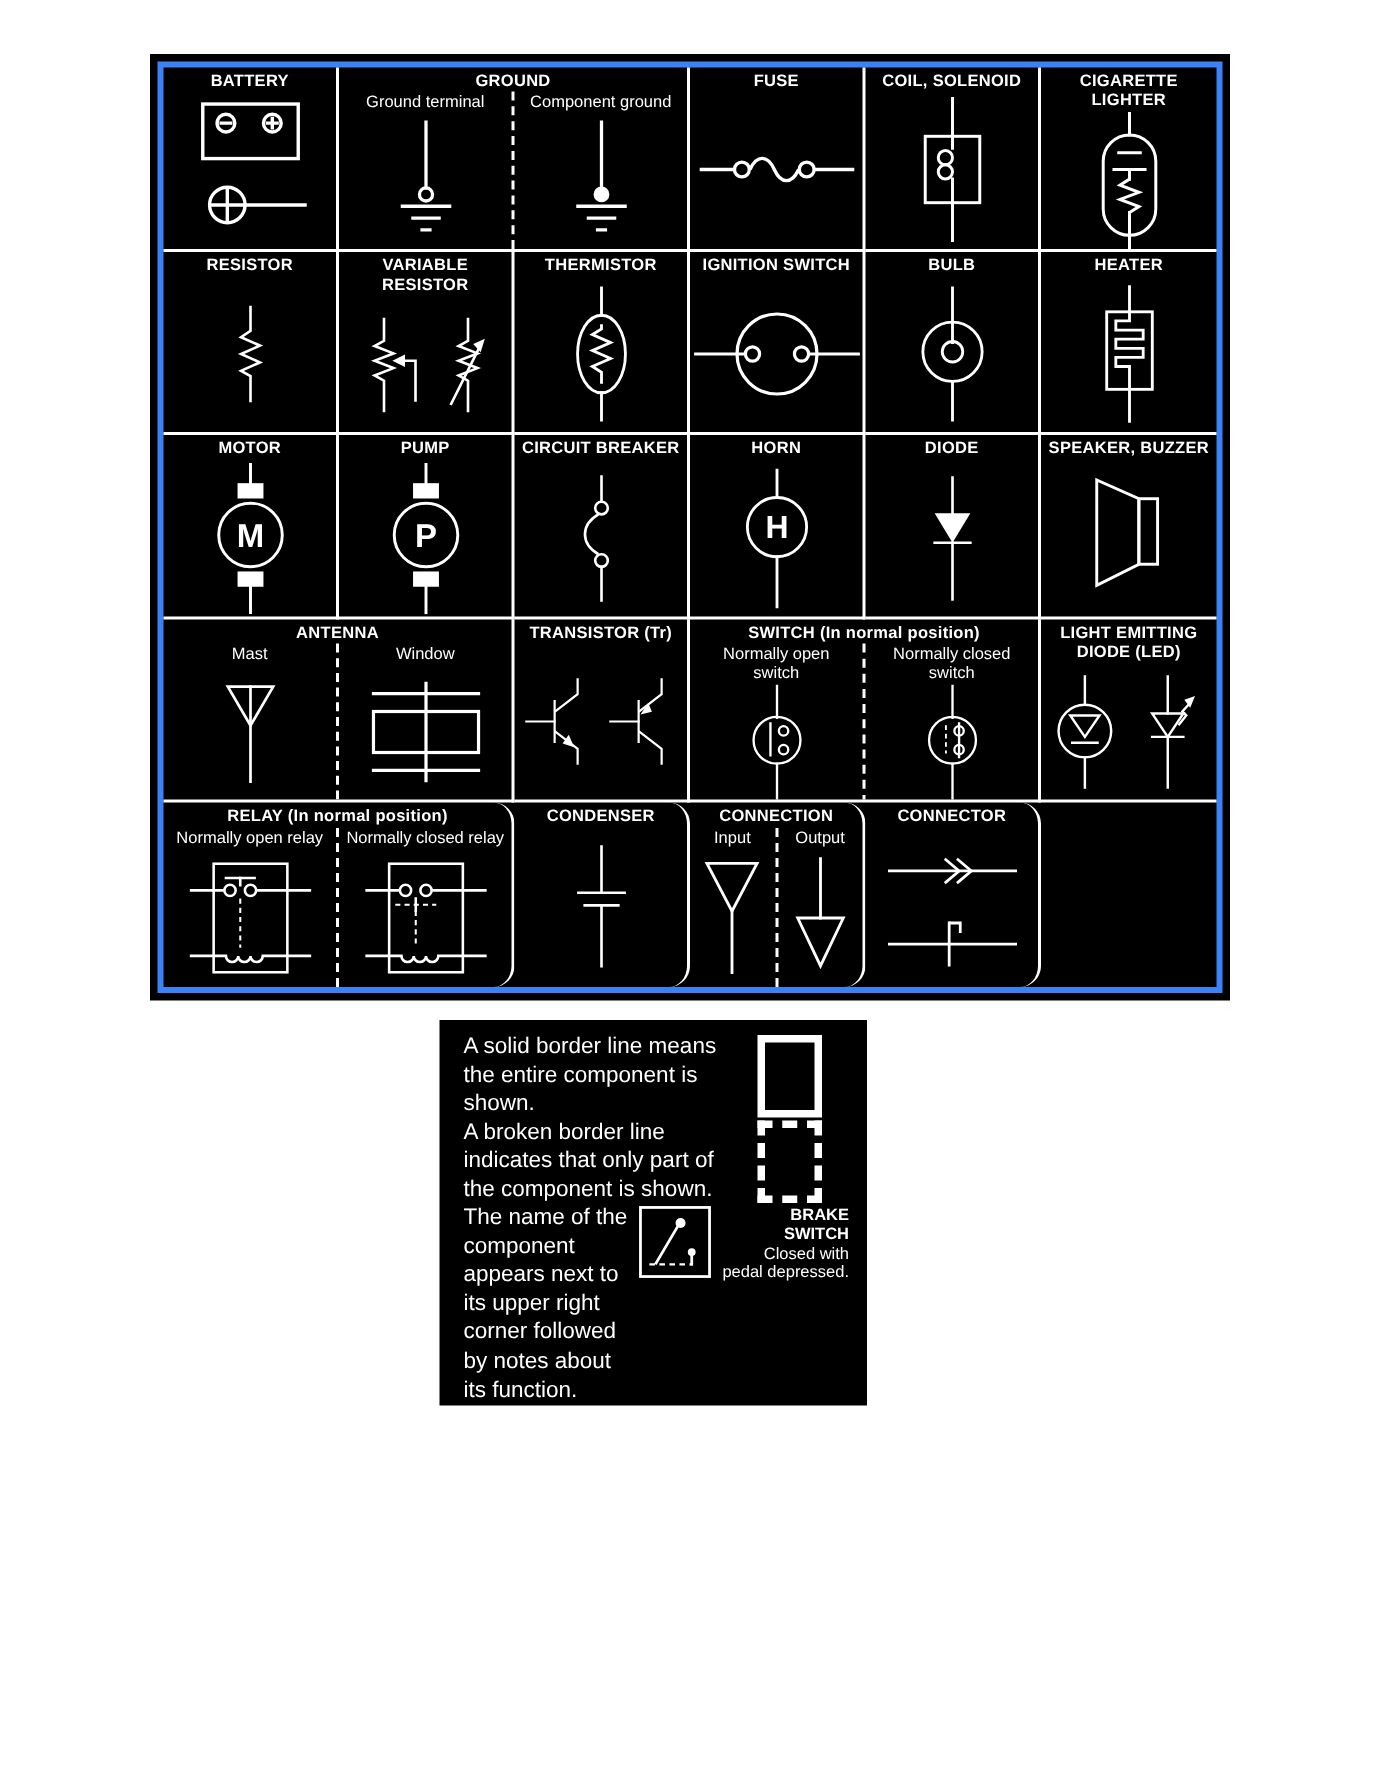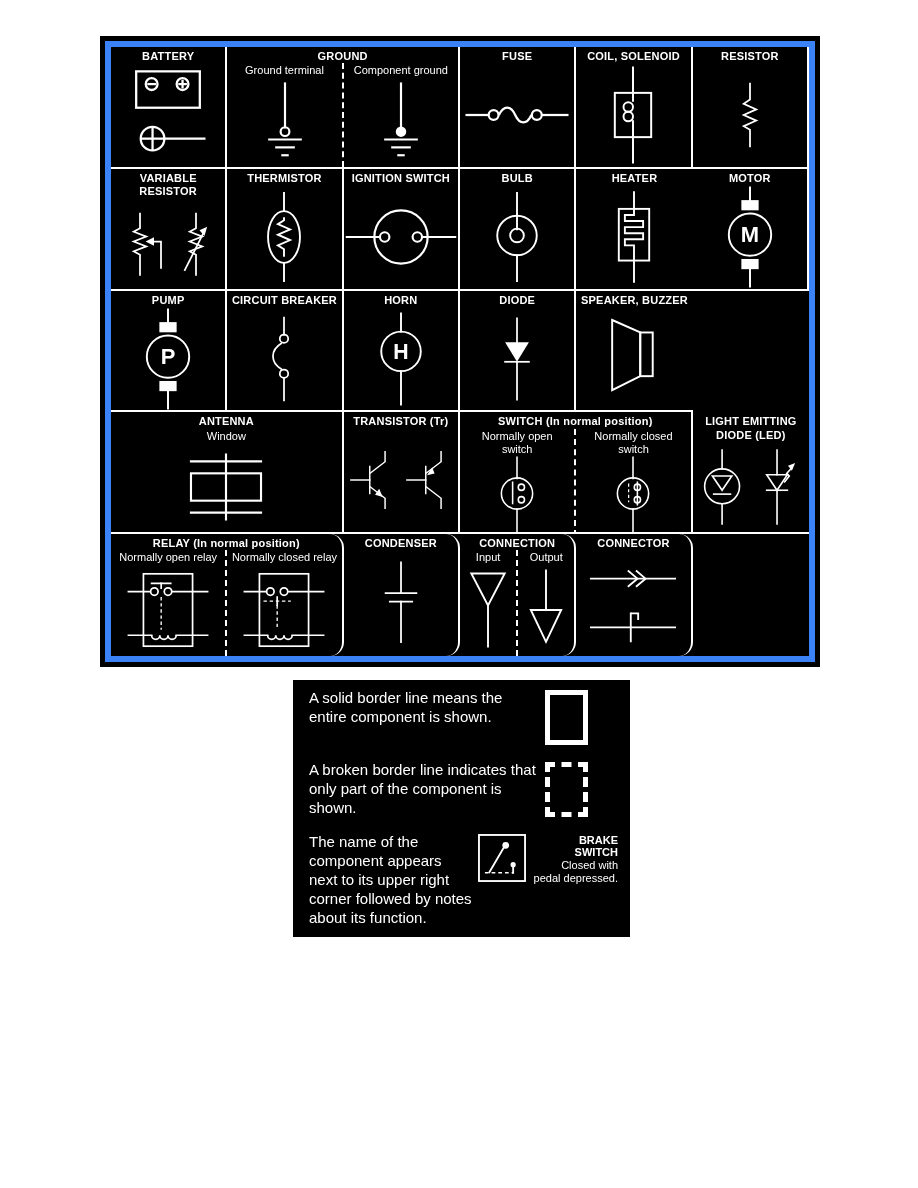--- a/index.html
+++ b/index.html
@@ -6,21 +6,21 @@
   body{
     width:918px;height:1188px;background:#ffffff;position:relative;
     font-family:"Liberation Sans",sans-serif;
   }
   
   .symbol-table{
     position:absolute;left:100px;top:36px;width:720px;height:631px;
     background:#000;box-sizing:border-box;padding:5px;
   }
   .grid{
-    width:100%;height:100%;box-sizing:border-box;border:6px solid #3b82f6;
+    width:100%;height:100%;box-sizing:border-box;border:4px solid #3b82f6;
     display:grid;grid-template-columns:repeat(6,1fr);grid-template-rows:repeat(5,1fr);
   }
   .cell{
     border-right:2px solid #fff;border-bottom:2px solid #fff;box-sizing:border-box;
     display:flex;flex-direction:column;overflow:hidden;
   }
   .cell.span2{grid-column:span 2;}
   .cell.last-col{border-right:none;}
   .cell.last-row{border-bottom:none;border-radius:14px;}
   .cell-title{
@@ -36,21 +36,21 @@
   }
   .sub-label.narrow{max-width:84px;}
   svg{display:block;}
   .st{stroke:#fff;fill:none;stroke-width:2.5;stroke-linecap:square;}
   .stq{stroke:#fff;fill:none;stroke-width:2.5;stroke-linecap:butt;}
   .fl{fill:#fff;stroke:none;}
   .dash{stroke:#fff;fill:none;stroke-width:2;stroke-dasharray:5,4;}
   .ltr{fill:#fff;font-family:"Liberation Sans",sans-serif;font-weight:bold;font-size:28px;text-anchor:middle;}
   
   .notes-panel{
-    position:absolute;left:293px;top:680px;width:337px;height:257px;background:#000;
+    position:absolute;left:293px;top:680px;width:285px;height:257px;background:#000;
     box-sizing:border-box;padding:8px 12px 10px 16px;
     display:flex;flex-direction:column;justify-content:space-between;
   }
   .note-item{display:flex;align-items:flex-start;}
   .note-text{color:#fff;font-size:15px;line-height:1.27;flex:1;max-width:228px;}
   .box-solid{width:33px;height:45px;border:5px solid #fff;margin:2px 18px 0 8px;flex:none;}
   .box-dashed{width:33px;height:45px;border:5px dashed #fff;margin:2px 18px 0 8px;flex:none;}
   .note3-sym{display:flex;align-items:flex-start;flex:none;margin-left:4px;}
   .brake-labels{margin-left:6px;color:#fff;padding-top:2px;text-align:right;}
   .brake-title{font-weight:bold;font-size:11px;line-height:1.15;}
@@ -129,20 +129,34 @@
           <svg width="80" height="98" viewBox="0 0 100 124">
         <line class="st" x1="50" y1="2" x2="50" y2="44"></line>
         <rect class="st" x="27" y="34" width="46" height="56"></rect>
         <circle class="st" cx="44" cy="52" r="6"></circle>
         <circle class="st" cx="44" cy="64" r="6"></circle>
         <line class="st" x1="50" y1="70" x2="50" y2="122"></line>
       </svg>
         </div>
     </div>
 
+    <div class="cell last-col">
+      <div class="cell-title">CIGARETTE LIGHTER</div>
+      <div class="sym">
+          <svg width="80" height="102" viewBox="0 0 100 128">
+        <line class="st" x1="50" y1="2" x2="50" y2="20"></line>
+        <rect class="st" x="28" y="20" width="44" height="84" rx="22"></rect>
+        <line class="st" x1="41" y1="35" x2="59" y2="35"></line>
+        <line class="st" x1="37" y1="49" x2="63" y2="49"></line>
+            <line class="st" x1="50" y1="49" x2="50" y2="57"></line>
+        <polyline class="stq" points="50,57 42,62 58,68 42,74 58,80 50,85"></polyline>
+        <line class="st" x1="50" y1="85" x2="50" y2="126"></line>
+      </svg>
+        </div>
+    </div>
 
     <div class="cell">
       <div class="cell-title">RESISTOR</div>
       <div class="sym">
           <svg width="70" height="96" viewBox="0 0 100 100">
         <polyline class="stq" points="50,4 50,28 41,34 59,42 41,50 59,58 41,66 50,71 50,96"></polyline>
       </svg>
         </div>
     </div>
 
@@ -281,20 +295,29 @@
           <svg width="78" height="96" viewBox="0 0 100 120">
         <polygon class="st" points="22,10 58,26 58,82 22,100"></polygon>
         <rect class="st" x="58" y="26" width="16" height="56"></rect>
       </svg>
         </div>
     </div>
 
     <div class="cell span2">
       <div class="cell-title">ANTENNA</div>
       <div class="sub-row">
+        <div class="sub-col">
+          <div class="sub-label">Mast</div>
+          <div class="sym">
+              <svg width="72" height="84" viewBox="0 0 100 100">
+            <polygon class="st" points="29,8 71,8 50,44"></polygon>
+            <line class="st" x1="50" y1="8" x2="50" y2="96"></line>
+          </svg>
+            </div>
+        </div>
         <div class="sub-col">
           <div class="sub-label">Window</div>
           <div class="sym">
               <svg width="96" height="82" viewBox="0 0 110 96">
             <line class="st" x1="14" y1="18" x2="96" y2="18"></line>
             <rect class="st" x="14" y="32" width="82" height="32"></rect>
             <line class="st" x1="14" y1="78" x2="96" y2="78"></line>
             <line class="st" x1="55" y1="10" x2="55" y2="86"></line>
           </svg>
             </div>

